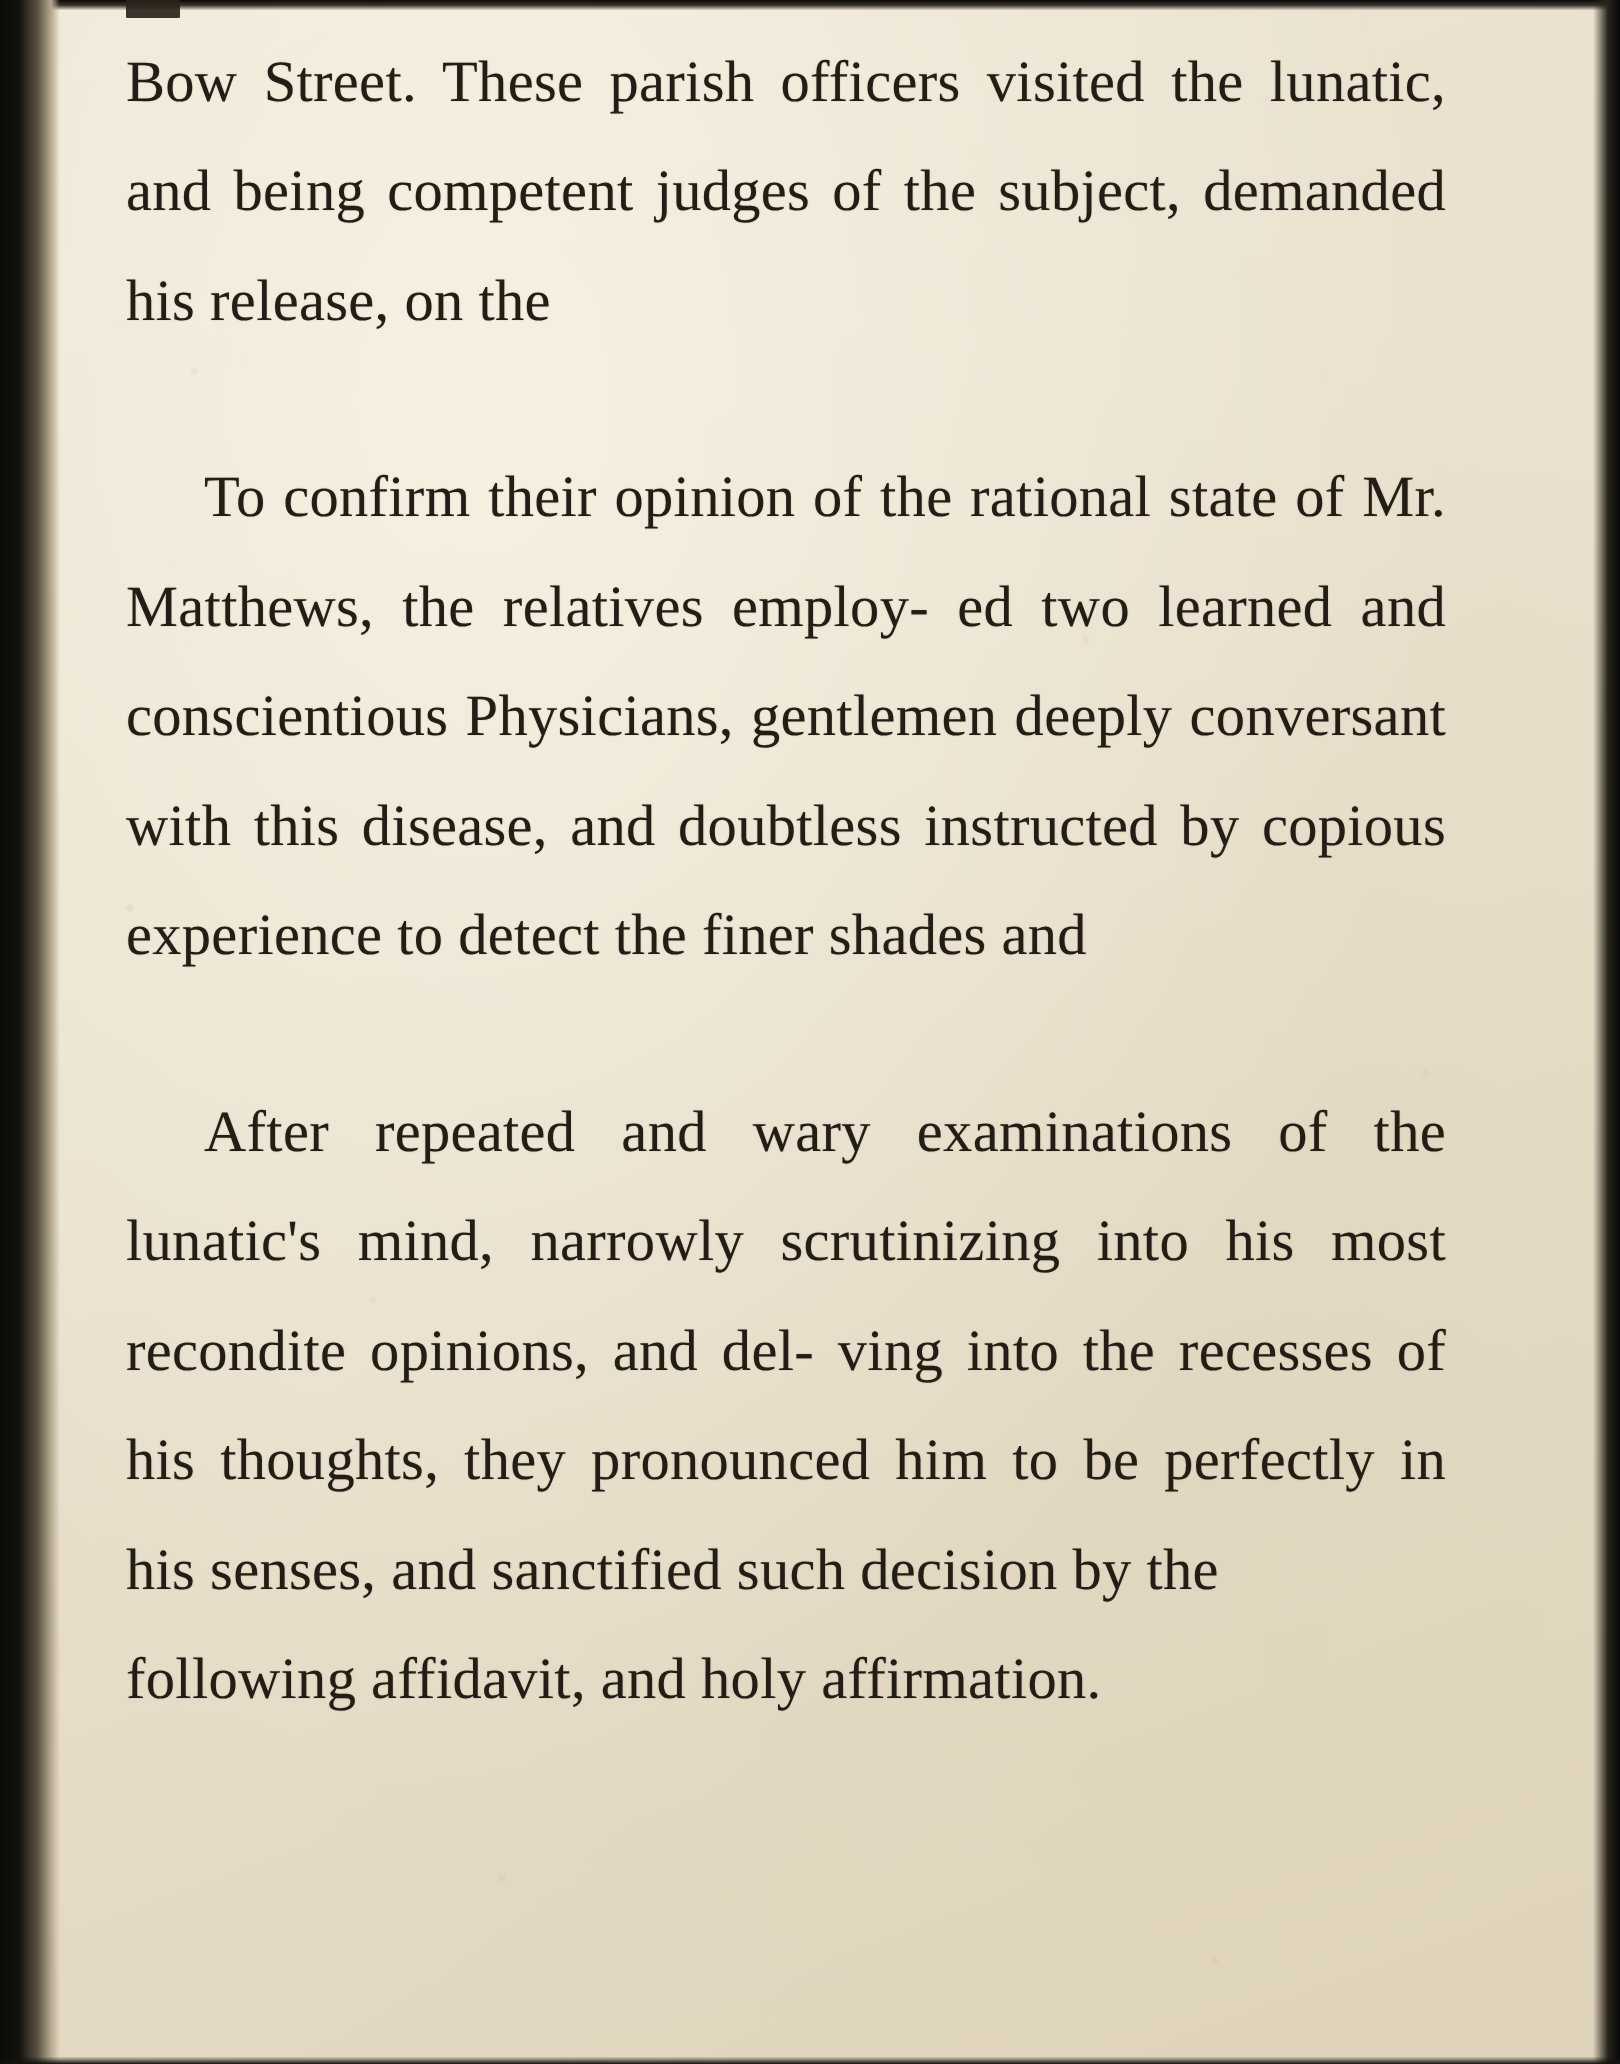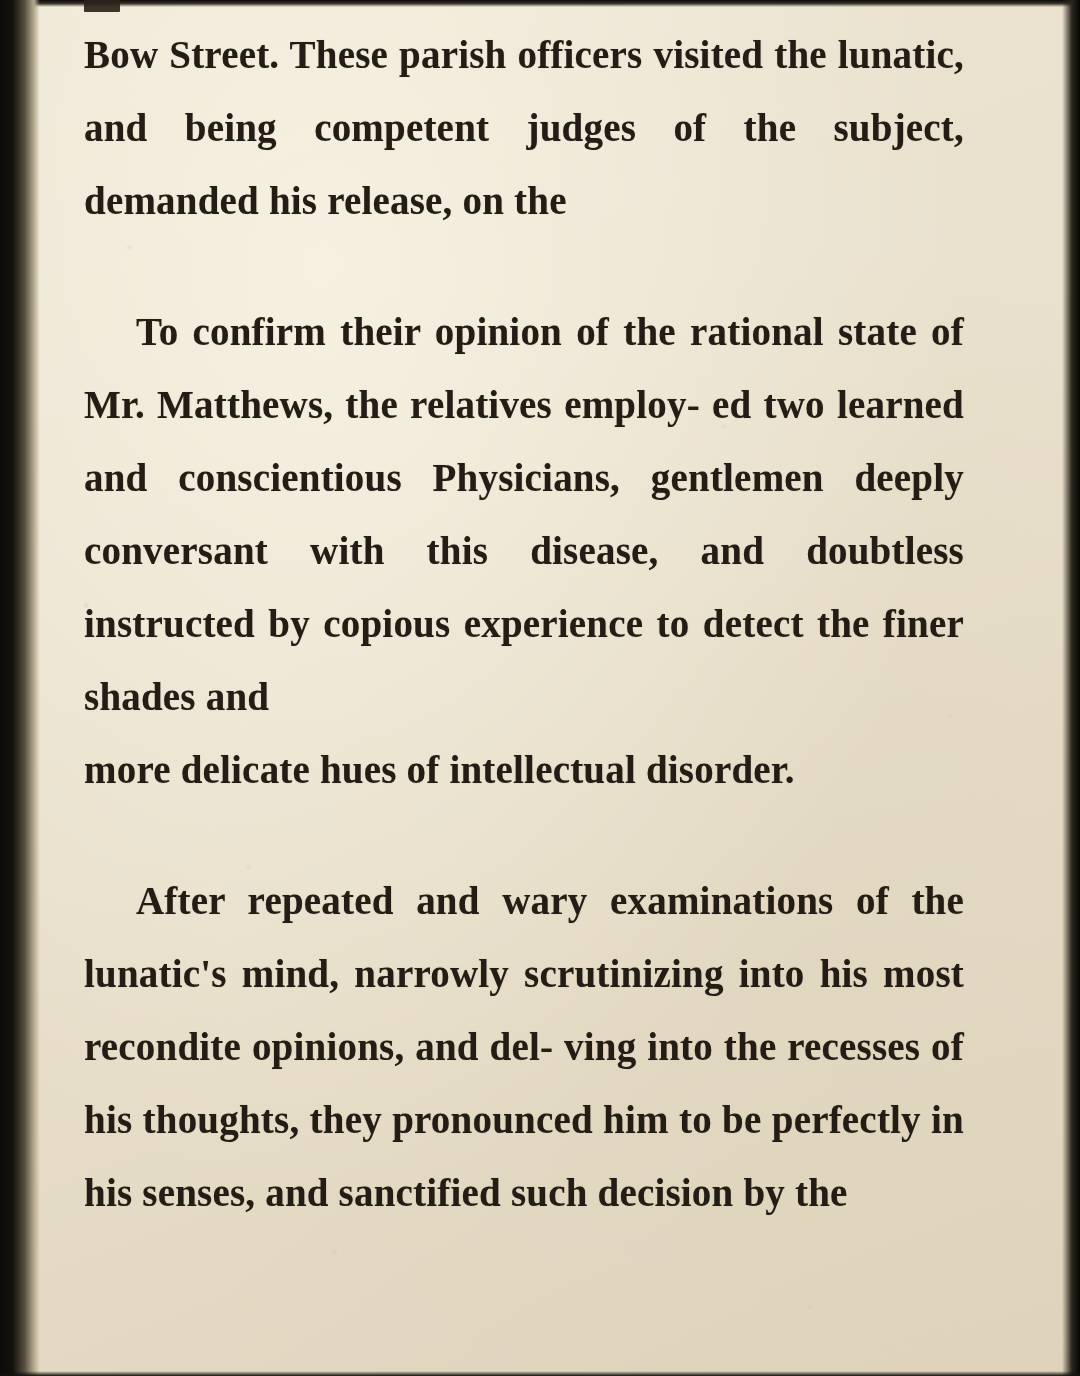--- a/index.html
+++ b/index.html
@@ -88,21 +88,20 @@
   }
   p.para {
     margin: 0;
     color: #241d16;
     font-size: 39px;
     line-height: 73px;
     text-align: justify;
     text-justify: inter-word;
     letter-spacing: 0.2px;
     text-shadow: 0 0 1px rgba(50,40,28,0.28);
-    font-weight: bold;
   }
   p.para.first {
     margin-top: 8px;
   }
   p.para.indent {
     text-indent: 52px;
     margin-top: 58px;
   }
   p.para .lastline {
     display: block;
@@ -122,23 +121,23 @@
   <div class="stub-line"></div>
 
   <div class="textblock">
 
     <p class="para first">
       <span>Bow Street. These parish officers visited the lunatic, and being competent judges of the subject, demanded his release, on the</span>
     </p>
 
     <p class="para indent">
       <span>To confirm their opinion of the rational state of Mr. Matthews, the relatives employ- ed two learned and conscientious Physicians, gentlemen deeply conversant with this disease, and doubtless instructed by copious experience to detect the finer shades and</span>
-      <span class="lastline">more delicate hues of intellectual disorder.</span>
     </p>
 
     <p class="para indent">
       <span>After repeated and wary examinations of the lunatic's mind, narrowly scrutinizing into his most recondite opinions, and del- ving into the recesses of his thoughts, they pronounced him to be perfectly in his senses, and sanctified such decision by the</span>
+      <span class="lastline">following affidavit, and holy affirmation.</span>
     </p>
 
   </div>
 
   <div class="bottom-edge"></div>
 </div>
 
 </body></html>

